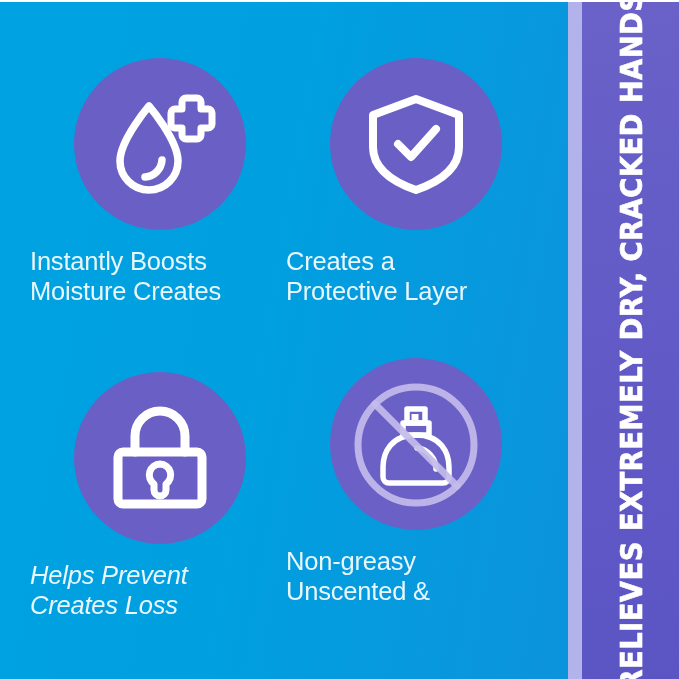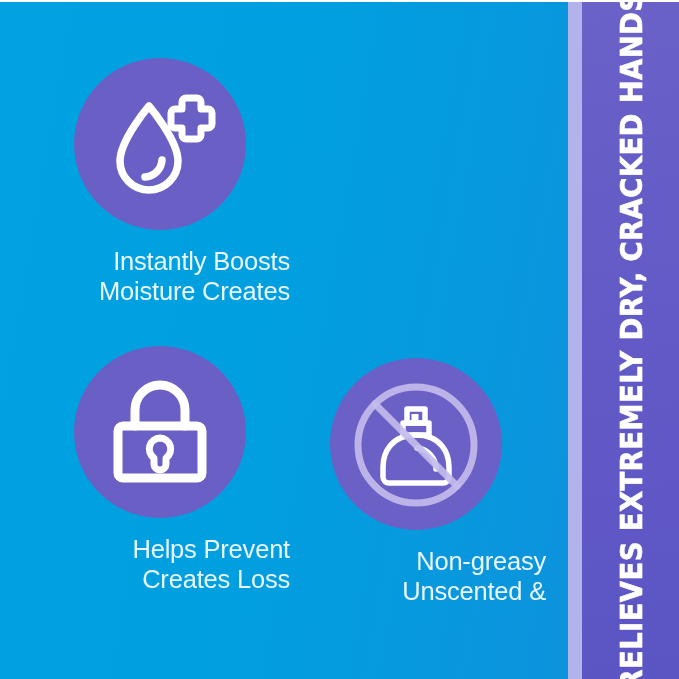--- a/index.html
+++ b/index.html
@@ -57,21 +57,21 @@
     letter-spacing: 0.4px;
     font-stretch: condensed;
     text-transform: uppercase;
     -webkit-text-stroke: 0.6px #ffffff;
   }
 
   
   .feature {
     position: absolute;
     width: 260px;
-    text-align: right;
+    text-align: left;
   }
   .circle {
     position: relative;
     width: 172px;
     height: 172px;
     margin: 0 auto;
     border-radius: 50%;
     background: #6a5fc4;
     display: flex;
     align-items: center;
@@ -83,21 +83,21 @@
     color: #e9f6fc;
     font-size: 25.5px;
     line-height: 1.18;
     font-weight: 400;
     letter-spacing: -0.2px;
   }
   .caption .ln { display: block; white-space: nowrap; }
 
   #feature-0 { left: 30px;  top: 58px; }
   #feature-1 { left: 286px; top: 58px; }
-  #feature-2 { left: 30px;  top: 346px; }
+  #feature-2 { left: 30px;  top: 372px; font-style: italic; }
   #feature-3 { left: 286px; top: 358px; }
 
   .icon-svg { display: block; }
 </style>
 </head>
 <body>
 
 <div id="stage">
 
   <div id="blue-panel"></div>
@@ -116,20 +116,34 @@
           <path d="M86 14 h11 a4 4 0 0 1 4 4 v7 h7 a4 4 0 0 1 4 4 v11 a4 4 0 0 1 -4 4 h-7 v7 a4 4 0 0 1 -4 4 h-11 a4 4 0 0 1 -4 -4 v-7 h-7 a4 4 0 0 1 -4 -4 v-11 a4 4 0 0 1 4 -4 h7 v-7 a4 4 0 0 1 4 -4 z" stroke="#ffffff" stroke-width="7" stroke-linejoin="round" fill="none"></path>
         </svg>
       </span>
     </div>
     <div class="caption">
       <span class="ln">Instantly Boosts</span>
       <span class="ln">Moisture Creates</span>
     </div>
   </div>
 
+  <div class="feature" id="feature-1">
+    <div class="circle">
+      <span>
+        <svg class="icon-svg" width="110" height="110" viewBox="0 0 110 110" fill="none">
+          <path d="M55 10 L98 26 V58 C98 80 78 93 55 101 C32 93 12 80 12 58 V26 Z" stroke="#ffffff" stroke-width="8" stroke-linejoin="round" fill="none"></path>
+          <path d="M37 55 L50 68 L75 40" stroke="#ffffff" stroke-width="8" stroke-linecap="round" stroke-linejoin="round" fill="none"></path>
+        </svg>
+      </span>
+    </div>
+    <div class="caption">
+      <span class="ln">Creates a</span>
+      <span class="ln">Protective Layer</span>
+    </div>
+  </div>
 
   <div class="feature" id="feature-2">
     <div class="circle">
       <span>
         <svg class="icon-svg" width="112" height="112" viewBox="0 0 112 112" fill="none">
           <path d="M31 50 V34 A25 25 0 0 1 81 34 V50" stroke="#ffffff" stroke-width="9" stroke-linecap="round" fill="none"></path>
           <rect x="14" y="50" width="84" height="52" rx="5" stroke="#ffffff" stroke-width="9" fill="none"></rect>
           <path d="M56 62 A11 11 0 0 0 50 82 V88 A6 6 0 0 0 56 94 A6 6 0 0 0 62 88 V82 A11 11 0 0 0 56 62 Z" stroke="#ffffff" stroke-width="7" stroke-linejoin="round" fill="none"></path>
         </svg>
       </span>

